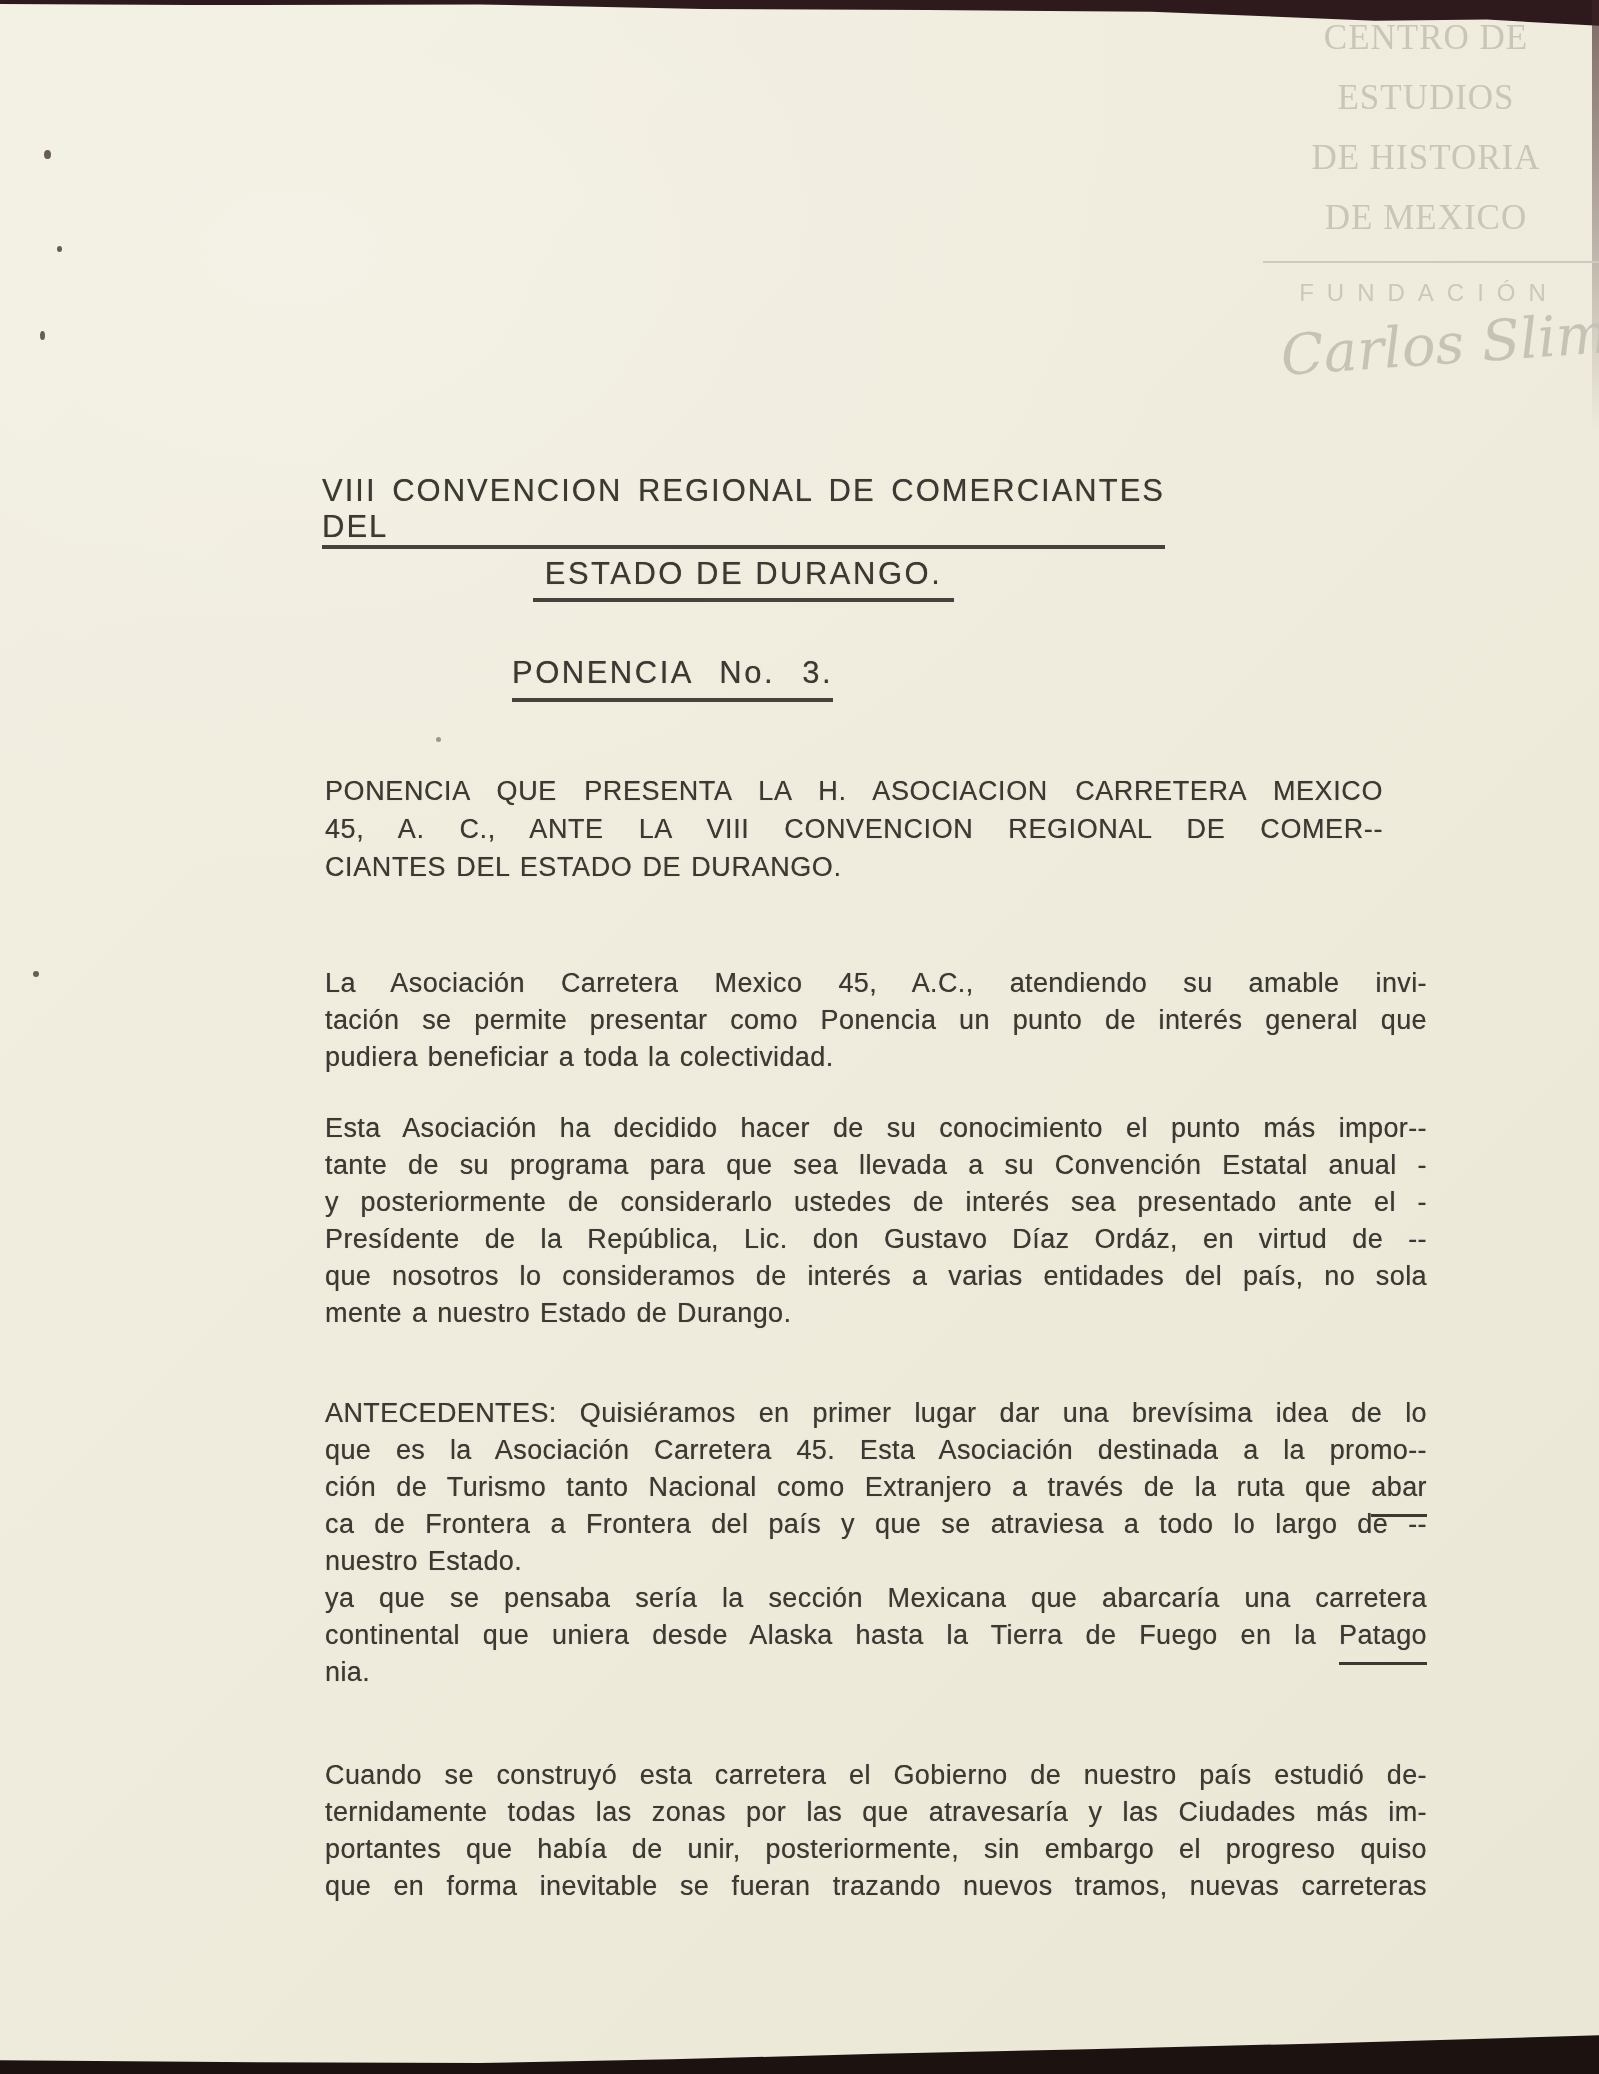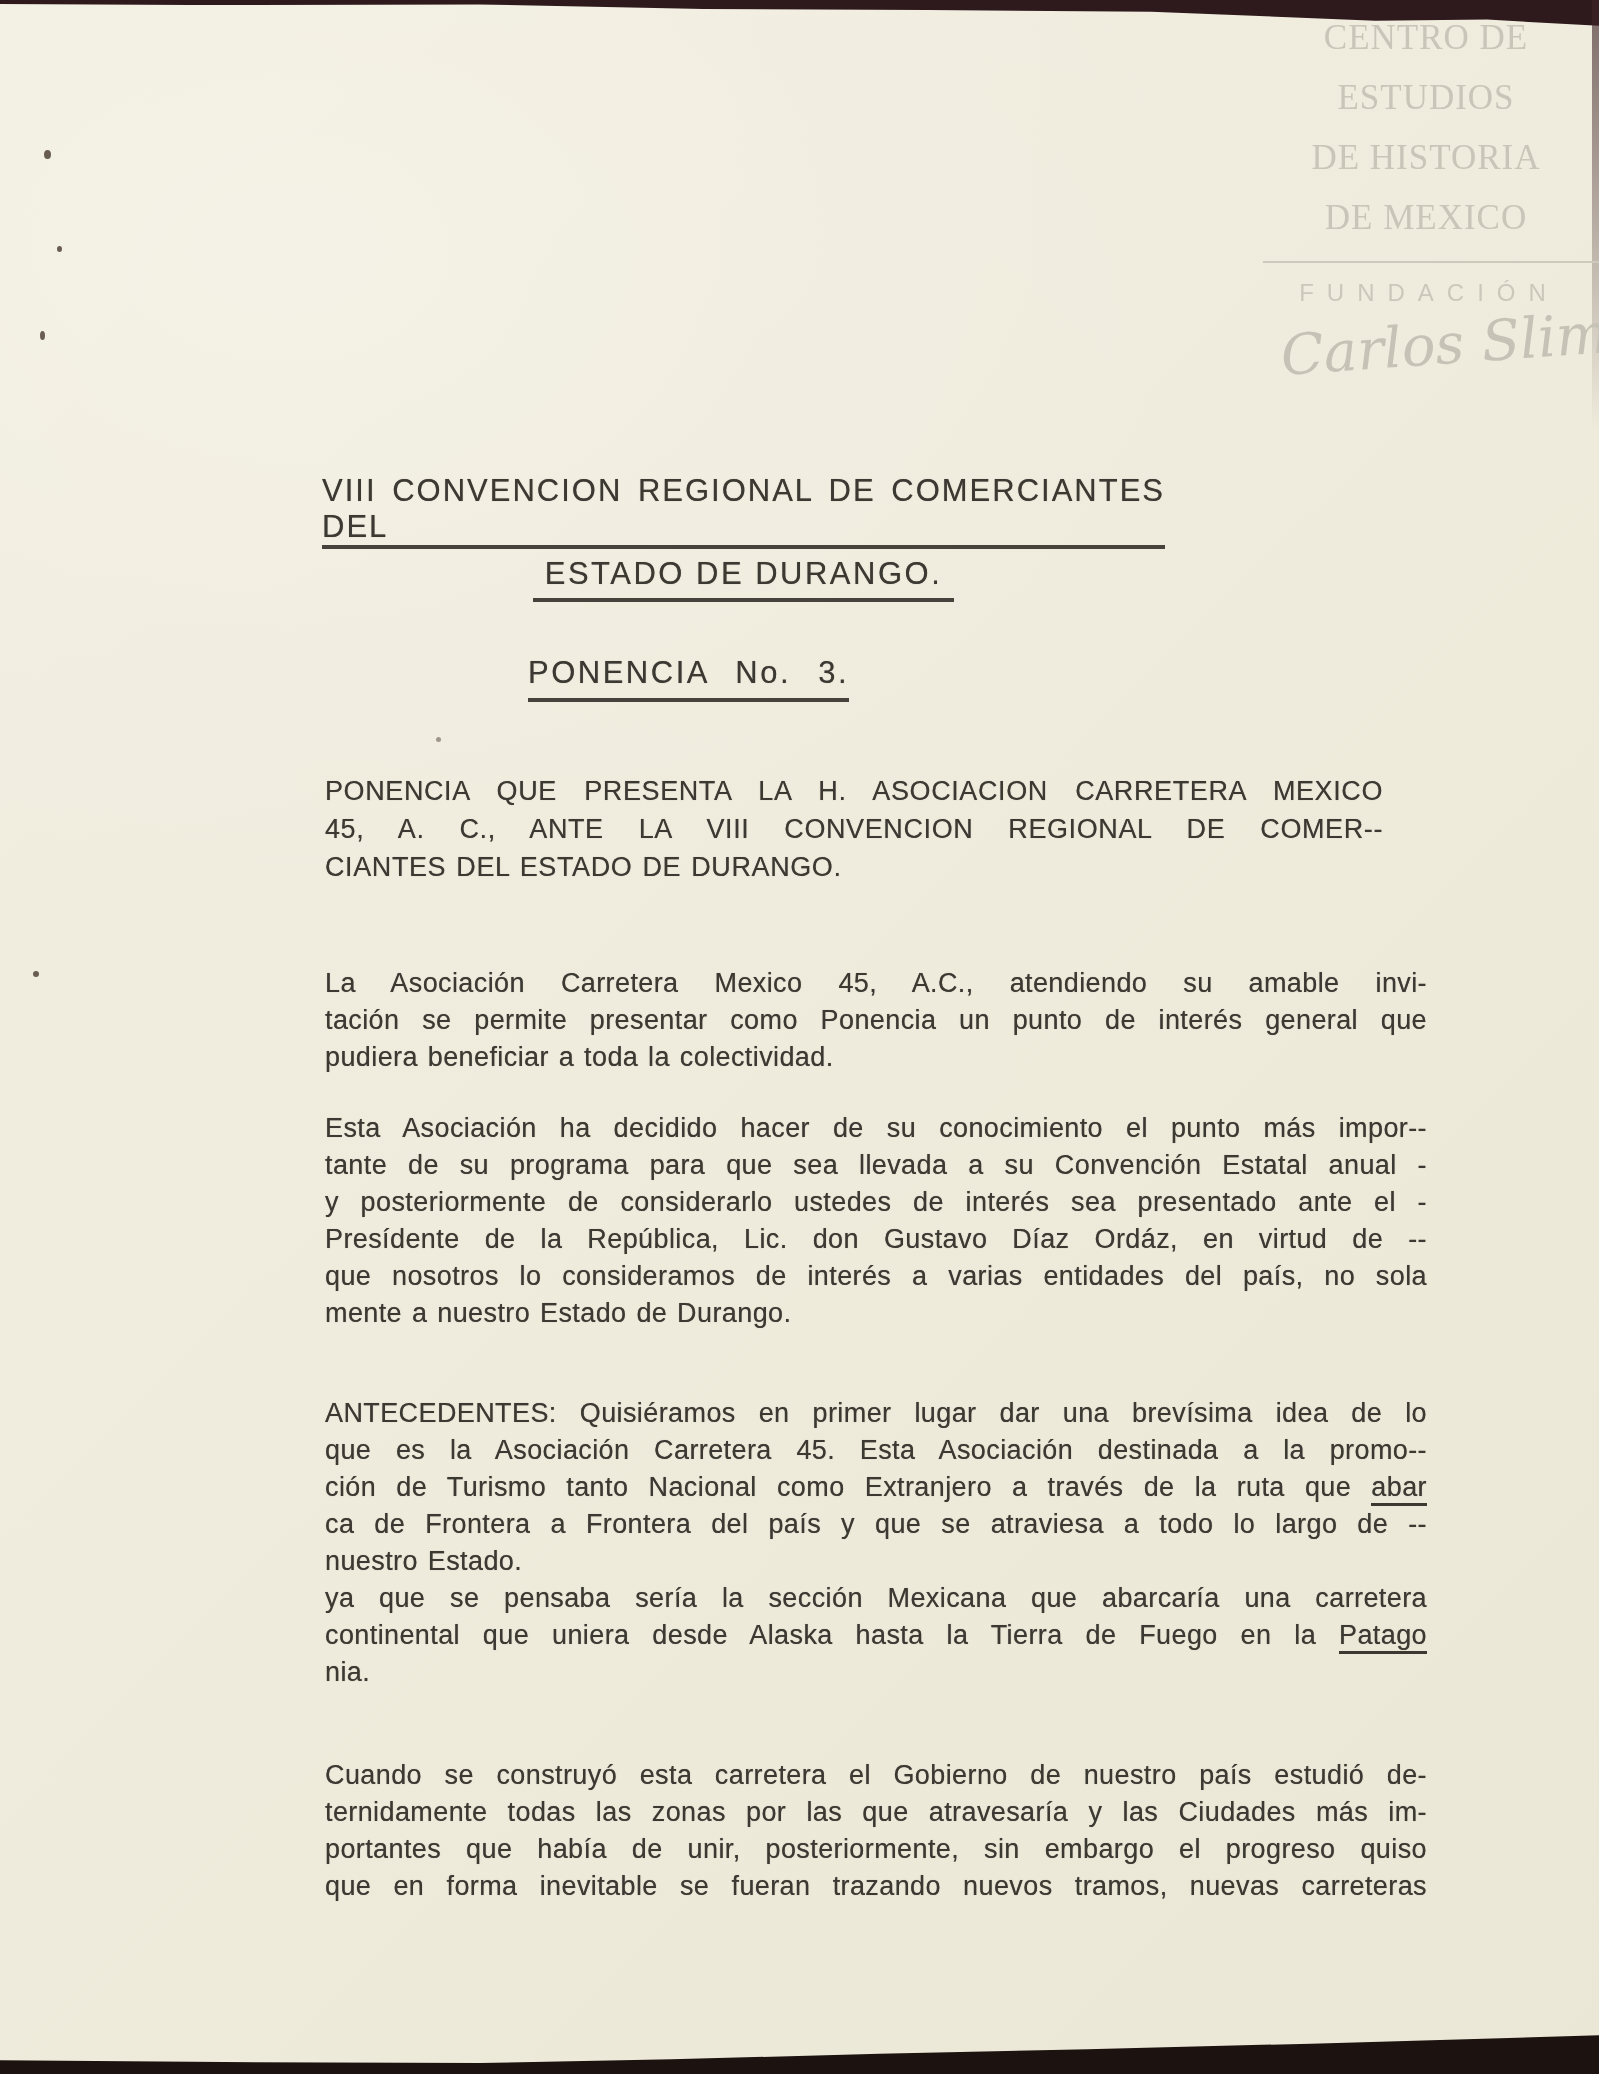--- a/index.html
+++ b/index.html
@@ -57,32 +57,32 @@
   }
   .title-l1{
     display:block;text-align:justify;text-align-last:justify;
     border-bottom:4px solid #45433b;
   }
   .title-l2{
     display:table;margin:7px auto 0;text-align:center;
     border-bottom:4px solid #45433b;padding:0 12px 6px;letter-spacing:2.5px;
   }
   .ponencia{
-    position:absolute;left:528px;top:655px;
+    position:absolute;left:512px;top:655px;
     font-size:31px;letter-spacing:2.5px;word-spacing:16px;
     border-bottom:4px solid #45433b;padding-bottom:7px;
   }
   .para{
     position:absolute;left:325px;width:1102px;
     font-size:27px;line-height:37px;letter-spacing:.4px;word-spacing:2px;
   }
   .para.intro{width:1058px;line-height:38px;letter-spacing:.6px;}
   .jline{text-align:justify;text-align-last:justify;}
   .lline{text-align:left;}
-  .tail-u{border-bottom:3px solid currentColor;padding-bottom:1px;margin-top:11px;}
+  .tail-u{border-bottom:3px solid currentColor;padding-bottom:12px;margin-top:11px;}
 </style>
 </head>
 <body>
 
 <div class="paper"></div>
 
 <div class="edge-top"></div>
 <div class="edge-bottom"></div>
 <div class="edge-right"></div>
 <div class="speck" style="left:44px;top:150px;width:7px;height:9px;"></div>

